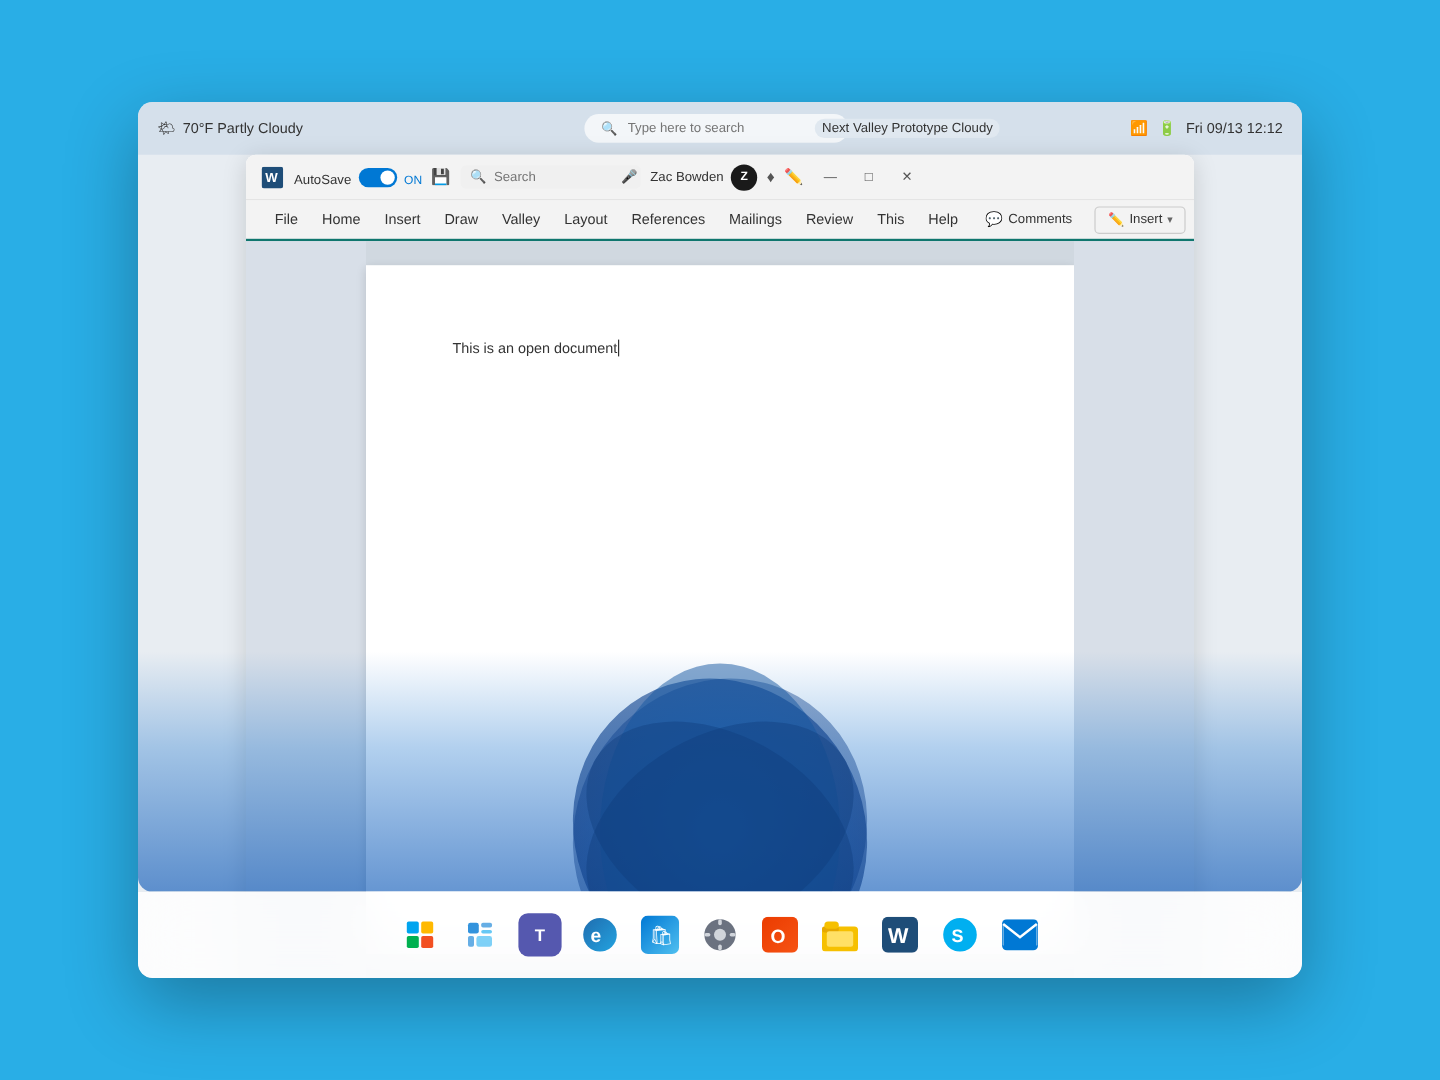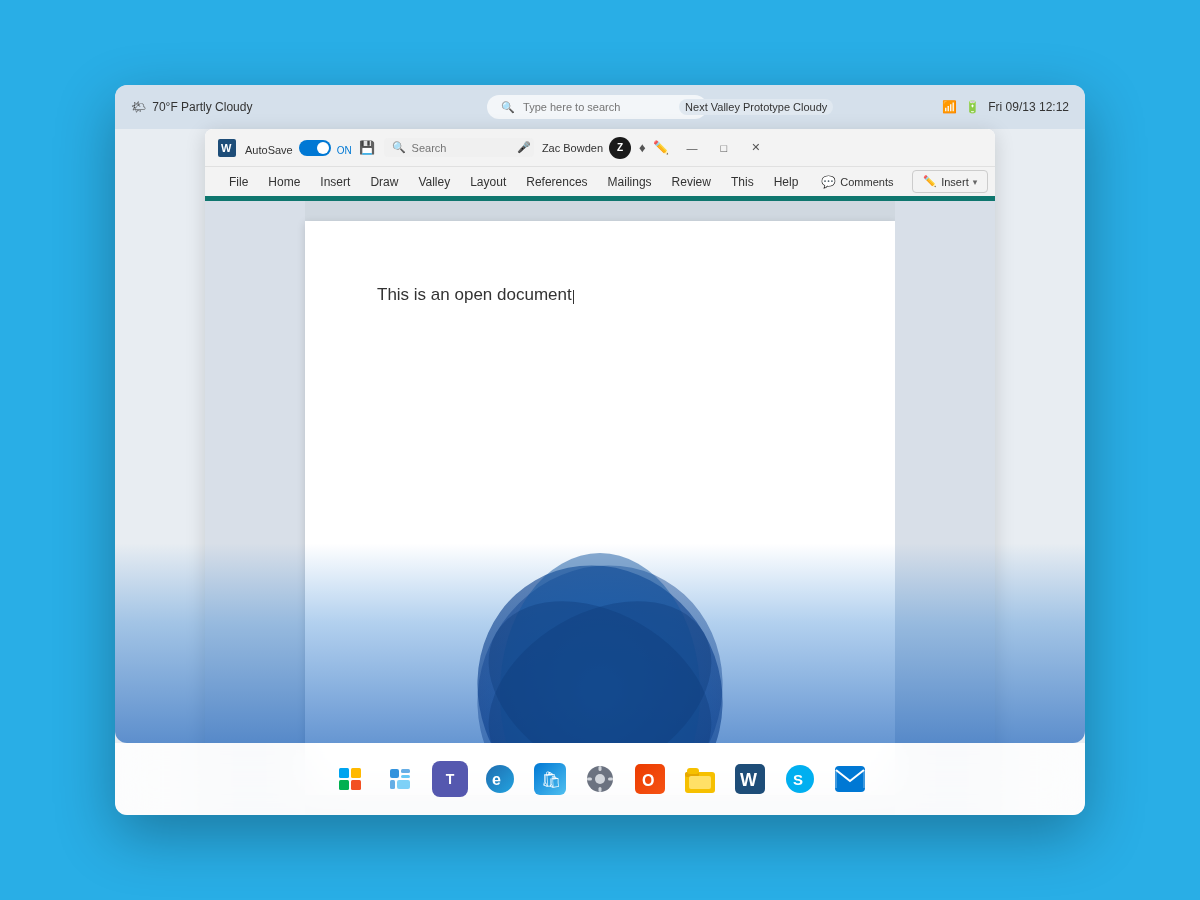--- a/index.html
+++ b/index.html
@@ -237,21 +237,21 @@
     }
 
     
     .word-ribbon {
       height: 34px;
       background: #f3f3f3;
       display: flex;
       align-items: center;
       padding: 0 16px;
       gap: 4px;
-      border-bottom: 5px solid #0f766e;
+      border-bottom: 2px solid #0f766e;
     }
 
     .ribbon-menu-item {
       font-size: 12px;
       color: #333;
       padding: 4px 8px;
       border-radius: 4px;
       cursor: pointer;
     }
 
@@ -307,21 +307,21 @@
     .word-page {
       flex: 1;
       background: white;
       margin: 20px 0;
       box-shadow: 0 2px 8px rgba(0,0,0,0.15);
       padding: 60px 72px;
       overflow: hidden;
     }
 
     .word-content {
-      font-size: 17px;
+      font-size: 12px;
       color: #333;
       line-height: 1.6;
     }
 
     .cursor {
       display: inline-block;
       width: 1px;
       height: 14px;
       background: #333;
       margin-left: 1px;

